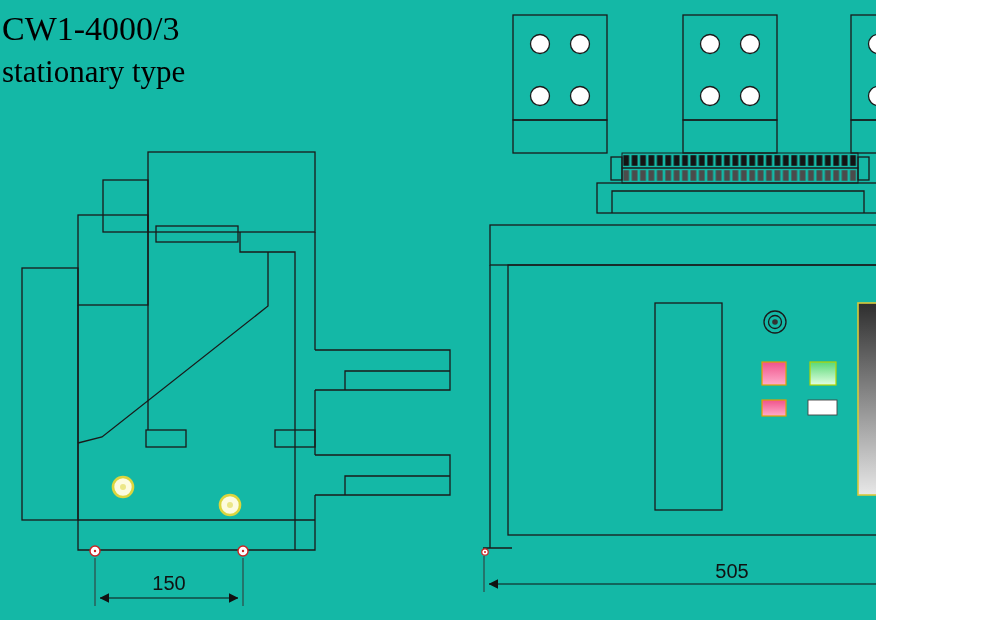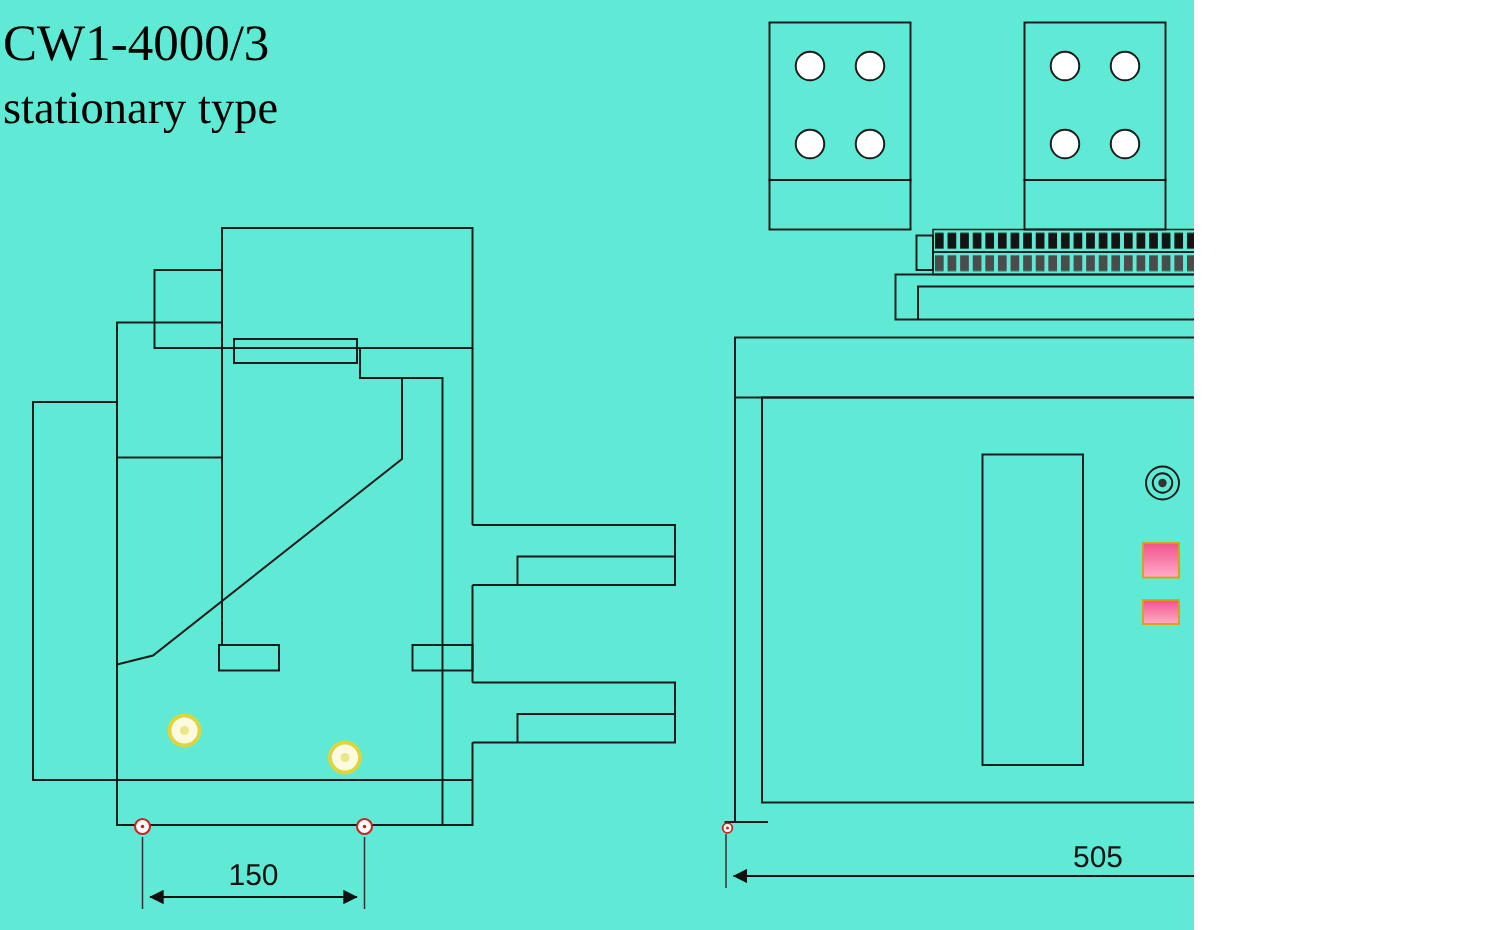--- a/index.html
+++ b/index.html
@@ -1,16 +1,16 @@
 <!DOCTYPE html>
 <html><head>
 <meta charset="utf-8">
 <style>
   html,body{margin:0;padding:0;background:#ffffff;}
-  .stage{position:relative;width:796px;height:620px;background:#5eead4;overflow:hidden;}
+  .stage{position:relative;width:876px;height:620px;background:#14b8a6;overflow:hidden;}
   svg{display:block;}
   .ln{fill:none;stroke:#1a1a1a;stroke-width:1.3;}
   .lnf{fill:#ffffff;stroke:#1a1a1a;stroke-width:1.3;}
   .thin{fill:none;stroke:#333333;stroke-width:1;}
   .dim{stroke:#111111;stroke-width:1.2;fill:none;}
   .title-model{font-family:"Liberation Serif",serif;font-size:34px;fill:#000000;}
   .title-variant{font-family:"Liberation Serif",serif;font-size:31px;fill:#000000;}
   .dim-text{font-family:"Liberation Sans",sans-serif;font-size:20px;fill:#111111;}
 </style>
 </head>

